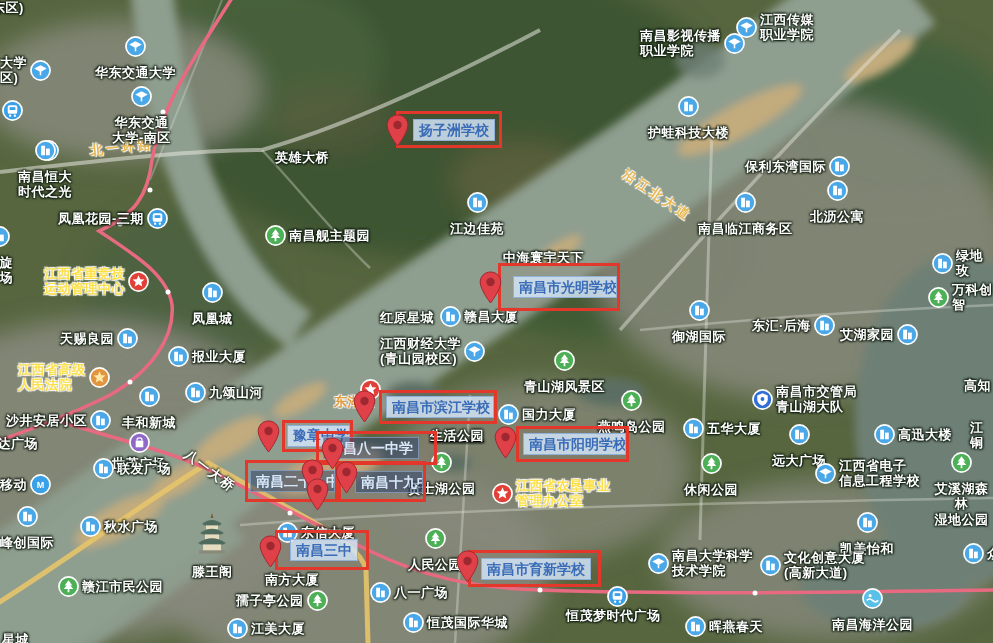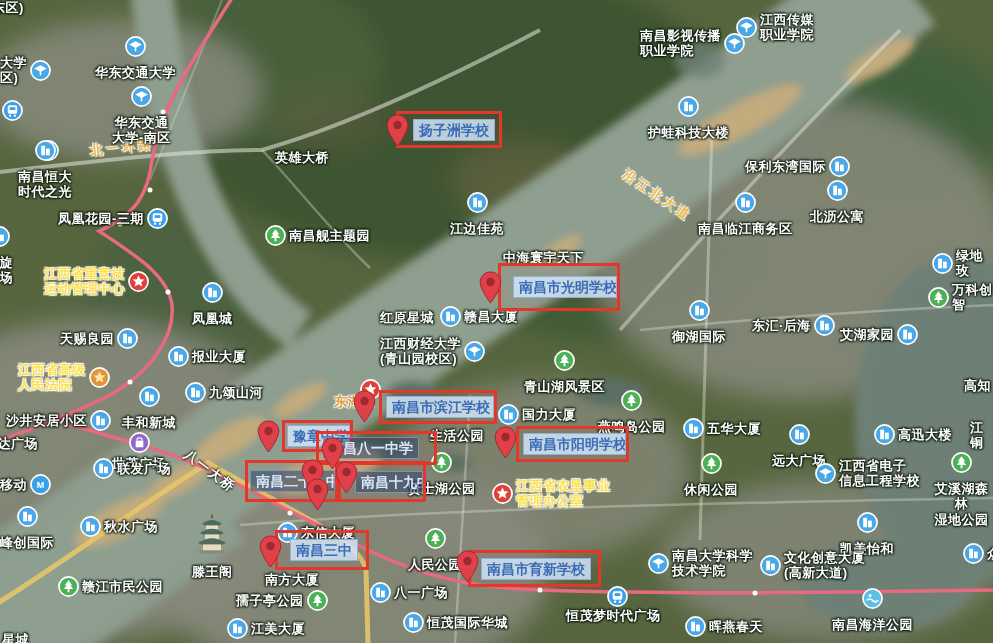--- a/index.html
+++ b/index.html
@@ -515,21 +515,21 @@
           <path d="M11 4.5 L15 10 L7 10 Z" fill="#fff"></path>
           <path d="M11 7.5 L16 13.5 L6 13.5 Z" fill="#fff"></path>
           <rect x="10.1" y="13.5" width="1.8" height="3.5" fill="#fff"></rect>
         </svg>
       </span>
       <span class="poi-text">青山湖风景区</span>
     </div>
     <div class="poi district" style="left: 334px; top: 394px;">
       <span class="poi-text">东湖区</span>
     </div>
-    <div class="poi " style="left: 430px; top: 428px;">
+    <div class="poi " style="left: 430px; top: 428px; text-decoration: underline;">
       <span class="poi-text">生活公园</span>
     </div>
     <div class="poi " style="left: 498px; top: 404px;">
       <span class="icn">
         <svg width="21" height="21" viewBox="0 0 22 22">
           <circle cx="11" cy="11" r="10" fill="#4aa8e8" stroke="#ffffff" stroke-width="1.8"></circle>
           <rect x="6.5" y="6" width="4" height="10" fill="#fff"></rect>
           <rect x="11.5" y="9" width="4" height="7" fill="#fff"></rect>
         </svg>
       </span>
@@ -619,20 +619,31 @@
     </div>
     <div class="poi " style="left: 874px; top: 424px;">
       <span class="icn">
         <svg width="21" height="21" viewBox="0 0 22 22">
           <circle cx="11" cy="11" r="10" fill="#4aa8e8" stroke="#ffffff" stroke-width="1.8"></circle>
           <rect x="6.5" y="6" width="4" height="10" fill="#fff"></rect>
           <rect x="11.5" y="9" width="4" height="7" fill="#fff"></rect>
         </svg>
       </span>
       <span class="poi-text">高迅大楼</span>
+    </div>
+    <div class="poi " style="left: 752px; top: 384px;">
+      <span class="icn">
+        <svg width="21" height="21" viewBox="0 0 22 22">
+          <circle cx="11" cy="11" r="10" fill="#2f6fd6" stroke="#ffffff" stroke-width="1.8"></circle>
+          <path d="M11 4.5 L16.5 6.8 V11 C16.5 14.2 14 16.3 11 17.5 C8 16.3 5.5 14.2 5.5 11 V6.8 Z" fill="#fff"></path>
+          <circle cx="11" cy="10.5" r="2" fill="#2f6fd6"></circle>
+        </svg>
+      </span>
+      <span class="poi-text">南昌市交管局
+青山湖大队</span>
     </div>
     <div class="poi col " style="left: 672px; top: 300px;">
       <span class="icn">
         <svg width="21" height="21" viewBox="0 0 22 22">
           <circle cx="11" cy="11" r="10" fill="#4aa8e8" stroke="#ffffff" stroke-width="1.8"></circle>
           <rect x="6.5" y="6" width="4" height="10" fill="#fff"></rect>
           <rect x="11.5" y="9" width="4" height="7" fill="#fff"></rect>
         </svg>
       </span>
       <span class="poi-text">御湖国际</span>
@@ -851,21 +862,21 @@
         <circle cx="11.5" cy="11" r="4.2" fill="#9e2830"></circle>
       </svg></span>
     <div class="school" style="left: 379px; top: 390px; width: 118px; height: 34px;">
       <span class="chip" style="margin-left: 4px;">南昌市滨江学校</span>
     </div>
     <span class="pin" style="left: 353px; top: 390px;"><svg width="23" height="33" viewBox="0 0 23 33">
         <path d="M11.5 1 C5.6 1 1.2 5.5 1.2 11.2 C1.2 18.6 11.5 32 11.5 32 C11.5 32 21.8 18.6 21.8 11.2 C21.8 5.5 17.4 1 11.5 1 Z" fill="#e04048" stroke="#9e2830" stroke-width="1"></path>
         <circle cx="11.5" cy="11" r="4.2" fill="#9e2830"></circle>
       </svg></span>
     <div class="school" style="left: 282px; top: 420px; width: 71px; height: 32px;">
-      <span class="chip" style="margin-left: 2px;">豫章中学</span>
+      <span class="chip" style="margin-left: 2px; font-family: Liberation Mono, monospace;">豫章中学</span>
     </div>
     <span class="pin" style="left: 257px; top: 420px;"><svg width="23" height="33" viewBox="0 0 23 33">
         <path d="M11.5 1 C5.6 1 1.2 5.5 1.2 11.2 C1.2 18.6 11.5 32 11.5 32 C11.5 32 21.8 18.6 21.8 11.2 C21.8 5.5 17.4 1 11.5 1 Z" fill="#e04048" stroke="#9e2830" stroke-width="1"></path>
         <circle cx="11.5" cy="11" r="4.2" fill="#9e2830"></circle>
       </svg></span>
     <span class="pin" style="left: 321px; top: 437px;"><svg width="23" height="33" viewBox="0 0 23 33">
         <path d="M11.5 1 C5.6 1 1.2 5.5 1.2 11.2 C1.2 18.6 11.5 32 11.5 32 C11.5 32 21.8 18.6 21.8 11.2 C21.8 5.5 17.4 1 11.5 1 Z" fill="#e04048" stroke="#9e2830" stroke-width="1"></path>
         <circle cx="11.5" cy="11" r="4.2" fill="#9e2830"></circle>
       </svg></span>
     <div class="school" style="left: 316px; top: 431px; width: 121px; height: 34px;">

